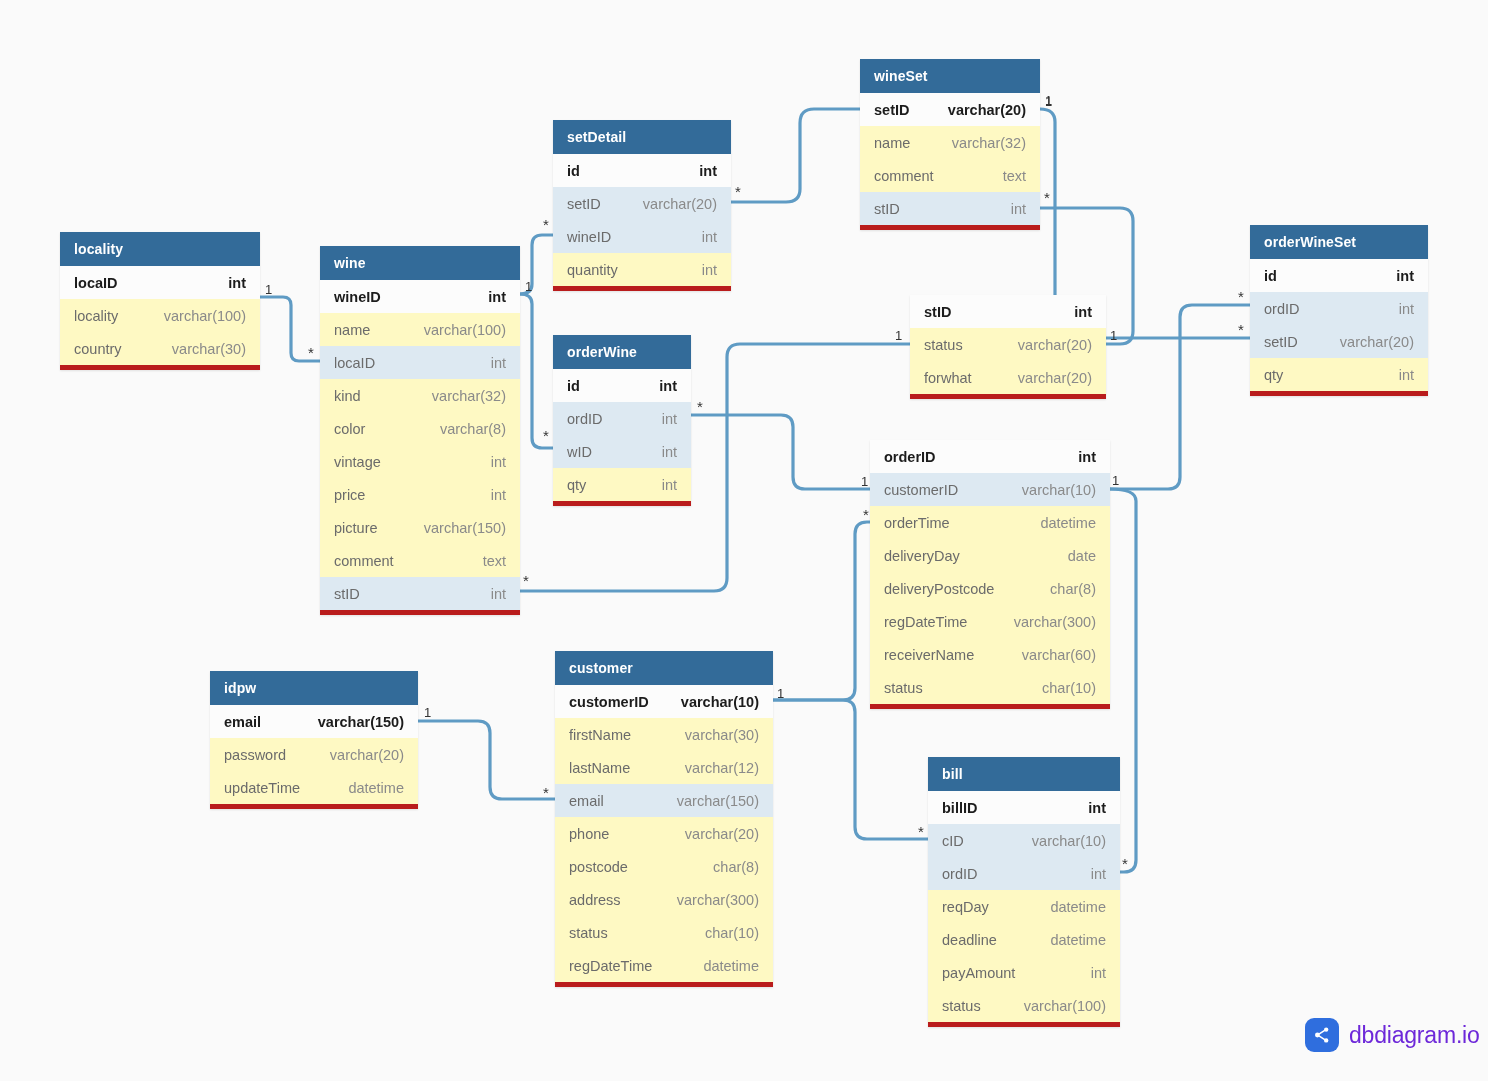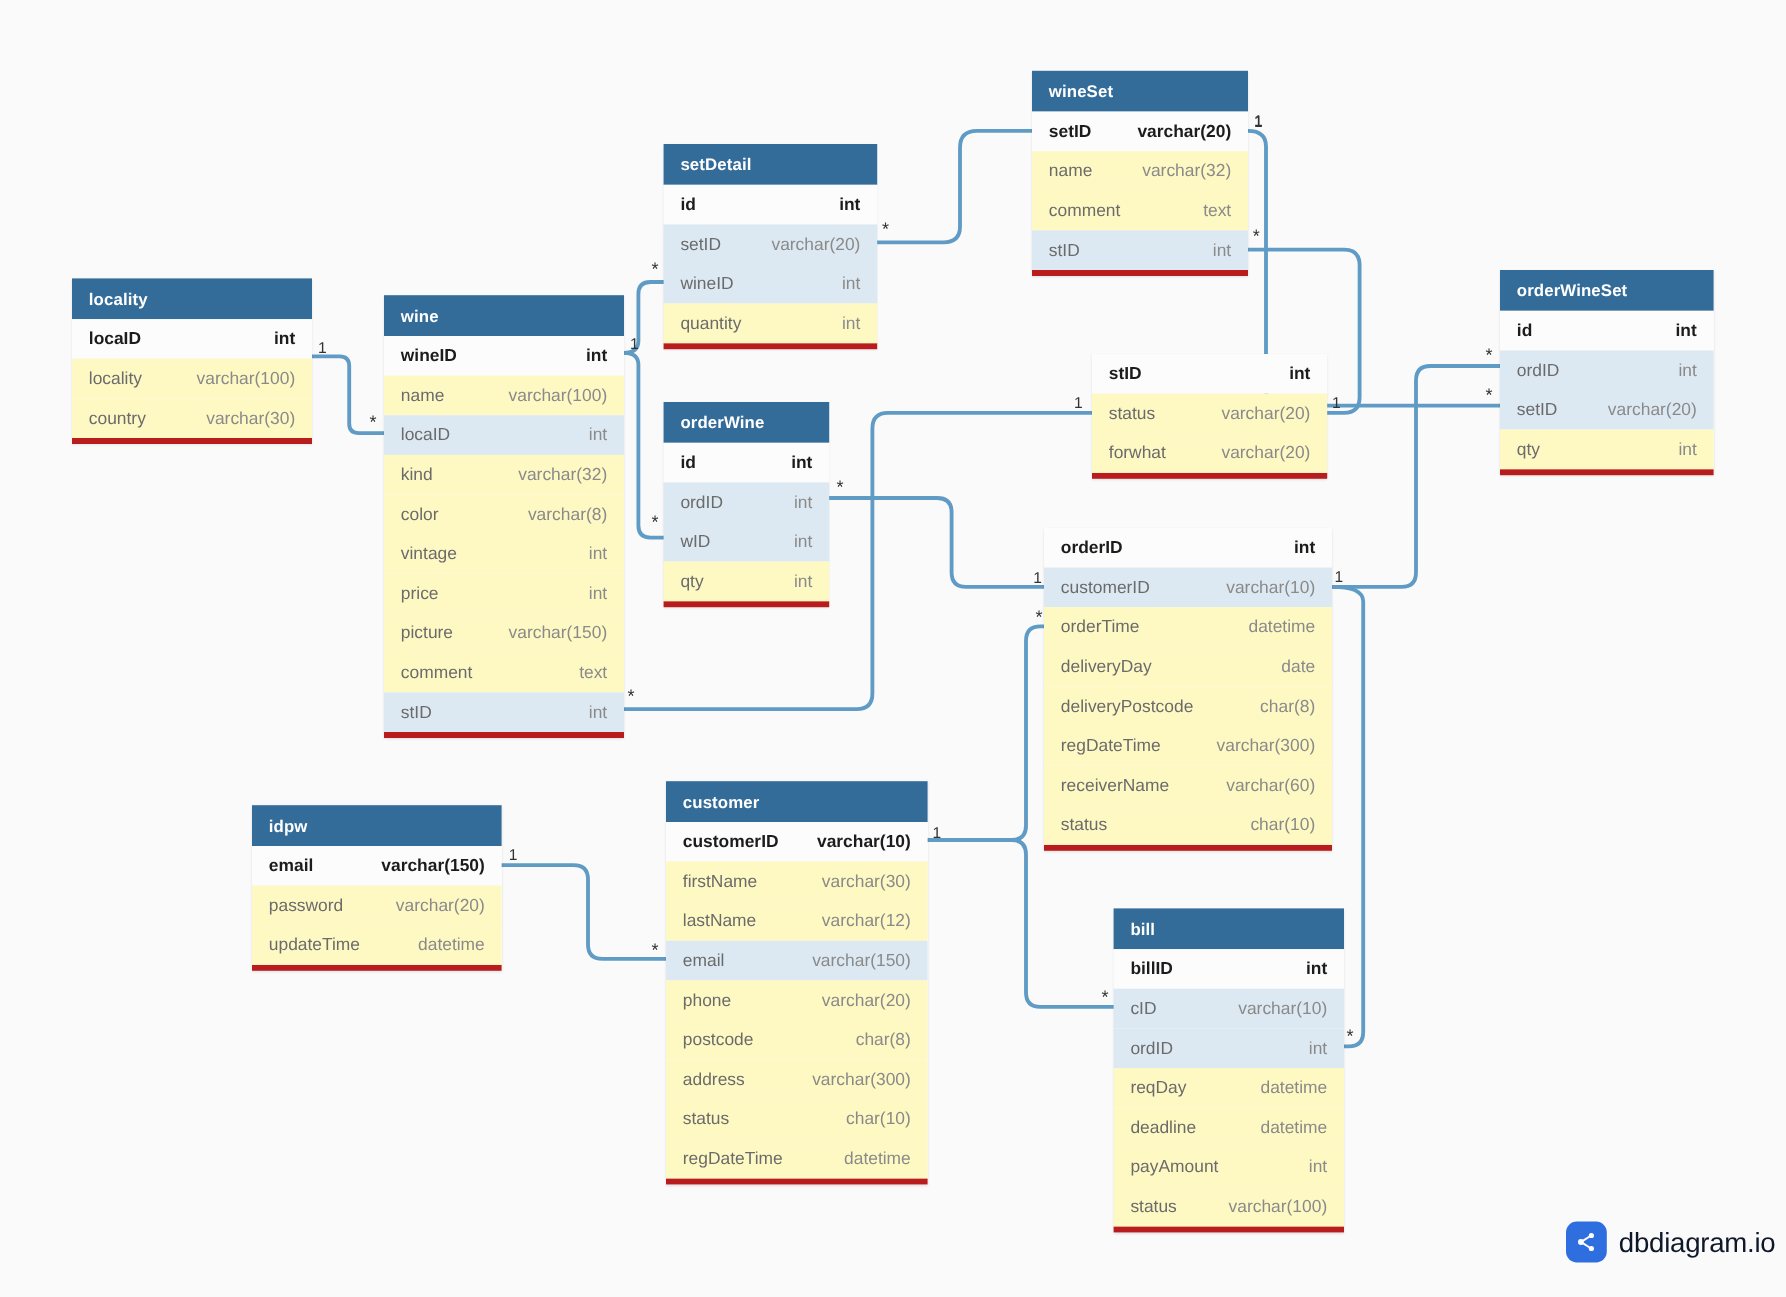--- a/index.html
+++ b/index.html
@@ -38,21 +38,21 @@
   .card-mark.star{font-size:15px;}
 
   .brand{
     position:absolute;left:1305px;top:1018px;
     display:flex;align-items:center;gap:10px;
   }
   .brand .logo{
     width:34px;height:34px;border-radius:9px;background:#2f6ede;
     display:flex;align-items:center;justify-content:center;
   }
-  .brand .txt{color:#0f172a;font-size:23px;letter-spacing:-.2px;}
+  .brand .txt{color:#6d28d9;font-size:23px;letter-spacing:-.2px;}
 </style>
 </head>
 <body>
 
 <div id="canvas">
 
   <svg class="links" viewBox="0 0 1488 1081">
 
     <path d="M260,297 L283,297 Q291,297 291,305 L291,353 Q291,361 299,361 L320,361"></path>
 

